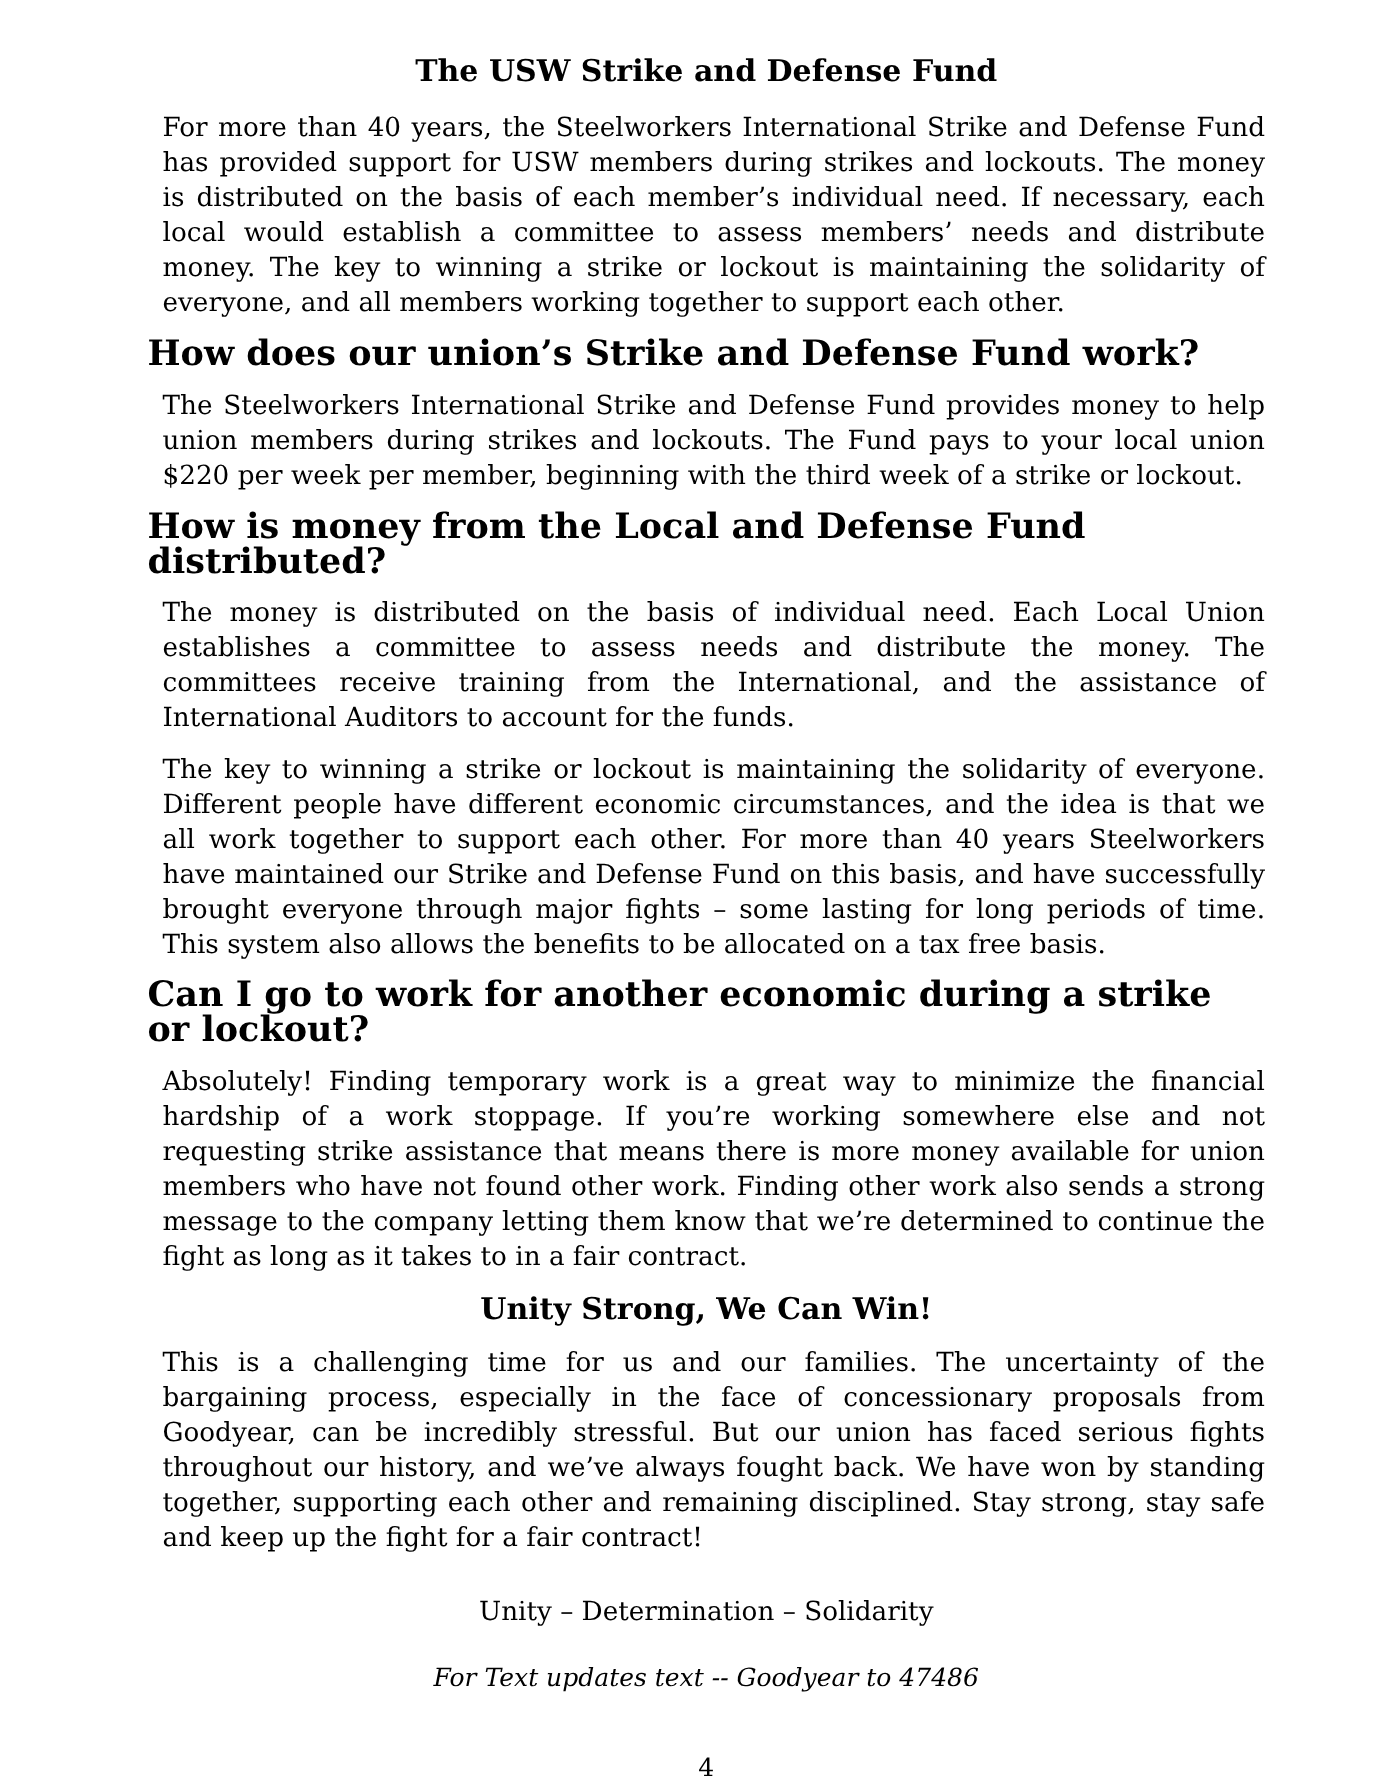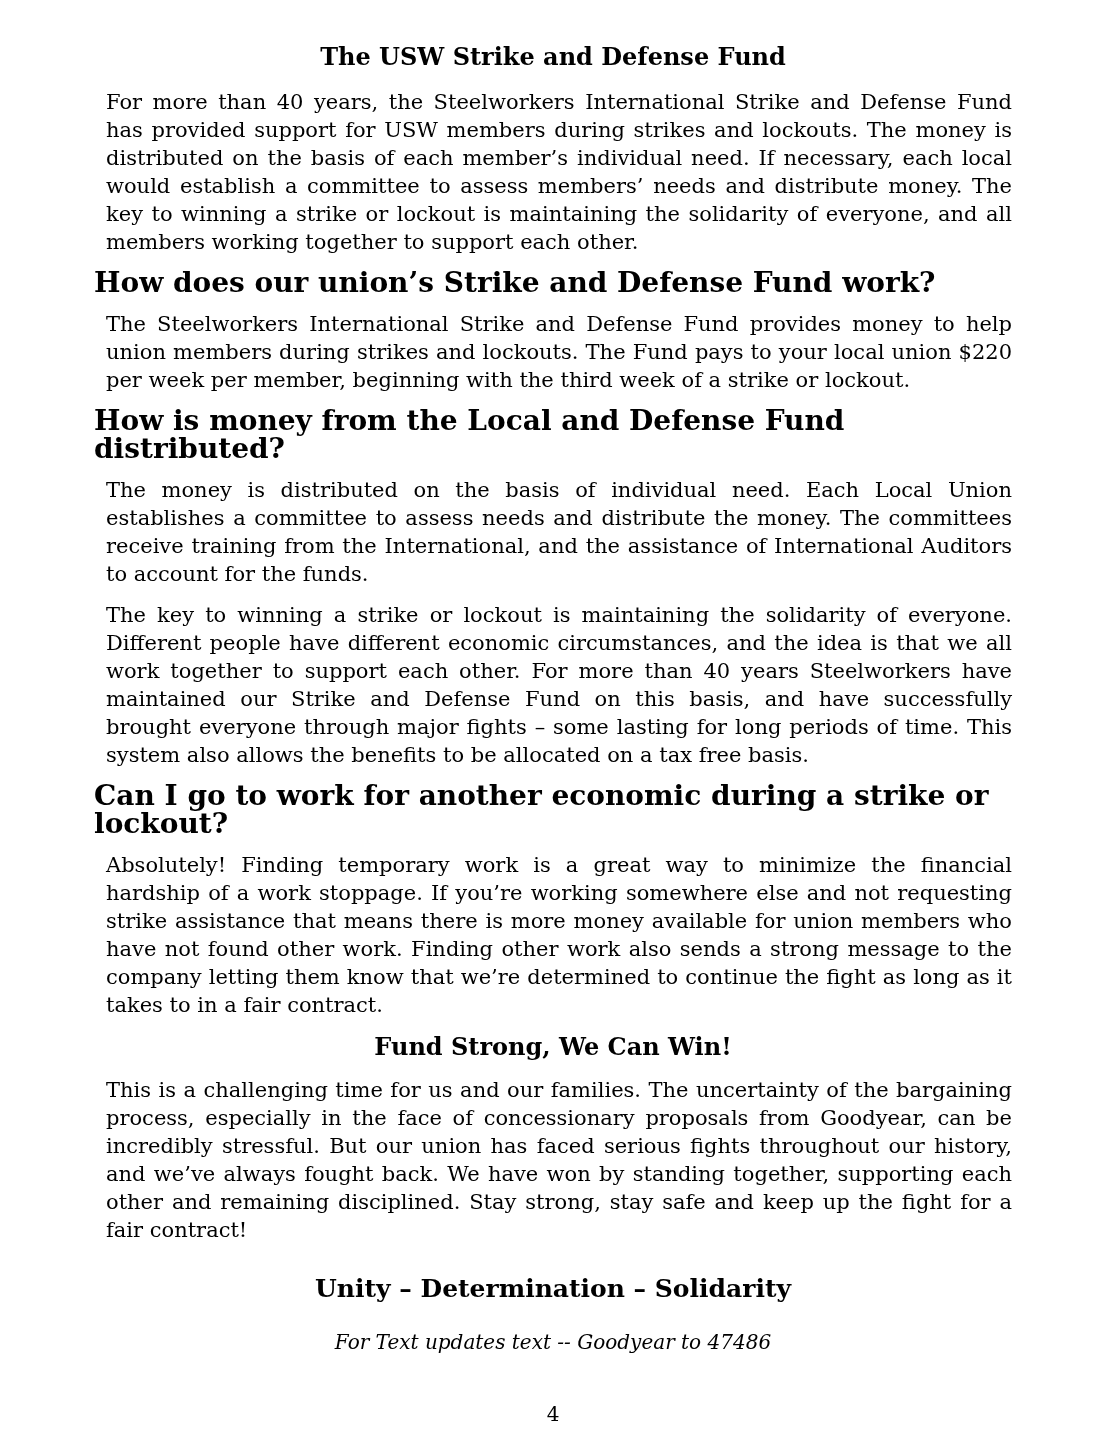--- a/index.html
+++ b/index.html
@@ -11,21 +11,21 @@
     width: 1105px;
     height: 1431px;
     color: #000000;
     font-family: "DejaVu Serif", serif;
     overflow: hidden;
   }
   .page {
     box-sizing: border-box;
     width: 1105px;
     height: 1431px;
-    padding: 42px 93px 0 94px;
+    padding: 42px 93px 0 118px;
   }
   .doc-title {
     font-size: 24px;
     line-height: 30px;
     font-weight: bold;
     text-align: center;
     margin: 0 0 16px 0;
   }
   .body-para {
     font-size: 21px;
@@ -42,23 +42,23 @@
     margin: 0 0 13px 0;
   }
   .center-heading {
     font-size: 24px;
     line-height: 30px;
     font-weight: bold;
     text-align: center;
     margin: 1px 0 14px 0;
   }
   .motto-heading {
-    font-size: 25px;
+    font-size: 21px;
     line-height: 32px;
-    font-weight: bold;
+    font-weight: normal;
     text-align: center;
     margin: 29px 0 24px 0;
   }
   .updates-note {
     font-size: 20px;
     line-height: 26px;
     font-style: italic;
     text-align: center;
     margin: 0;
   }
@@ -82,21 +82,21 @@
   <p class="body-para">The Steelworkers International Strike and Defense Fund provides money to help union members during strikes and lockouts. The Fund pays to your local union $220 per week per member, beginning with the third week of a strike or lockout.</p>
 
   <h2 class="question-heading">How is money from the Local and Defense Fund distributed?</h2>
   <p class="body-para">The money is distributed on the basis of individual need. Each Local Union establishes a committee to assess needs and distribute the money. The committees receive training from the International, and the assistance of International Auditors to account for the funds.</p>
 
   <p class="body-para">The key to winning a strike or lockout is maintaining the solidarity of everyone. Different people have different economic circumstances, and the idea is that we all work together to support each other. For more than 40 years Steelworkers have maintained our Strike and Defense Fund on this basis, and have successfully brought everyone through major fights – some lasting for long periods of time.  This system also allows the benefits to be allocated on a tax free basis.</p>
 
   <h2 class="question-heading">Can I go to work for another economic during a strike or lockout?</h2>
   <p class="body-para">Absolutely! Finding temporary work is a great way to minimize the financial hardship of a work stoppage. If you’re working somewhere else and not requesting strike assistance that means there is more money available for union members who have not found other work. Finding other work also sends a strong message to the company letting them know that we’re determined to continue the fight as long as it takes to in a fair contract.</p>
 
-  <h2 class="center-heading">Fund Strong, We Can Win!</h2>
+  <h2 class="center-heading">Unity Strong, We Can Win!</h2>
   <p class="body-para">This is a challenging time for us and our families. The uncertainty of the bargaining process, especially in the face of concessionary proposals from Goodyear, can be incredibly stressful. But our union has faced serious fights throughout our history, and we’ve always fought back. We have won by standing together, supporting each other and remaining disciplined. Stay strong, stay safe and keep up the fight for a fair contract!</p>
 
   <h2 class="motto-heading">Unity – Determination – Solidarity</h2>
 
   <p class="updates-note">For Text updates text -- Goodyear to 47486</p>
 
   <div class="page-number">4</div>
 
 </div>
 

